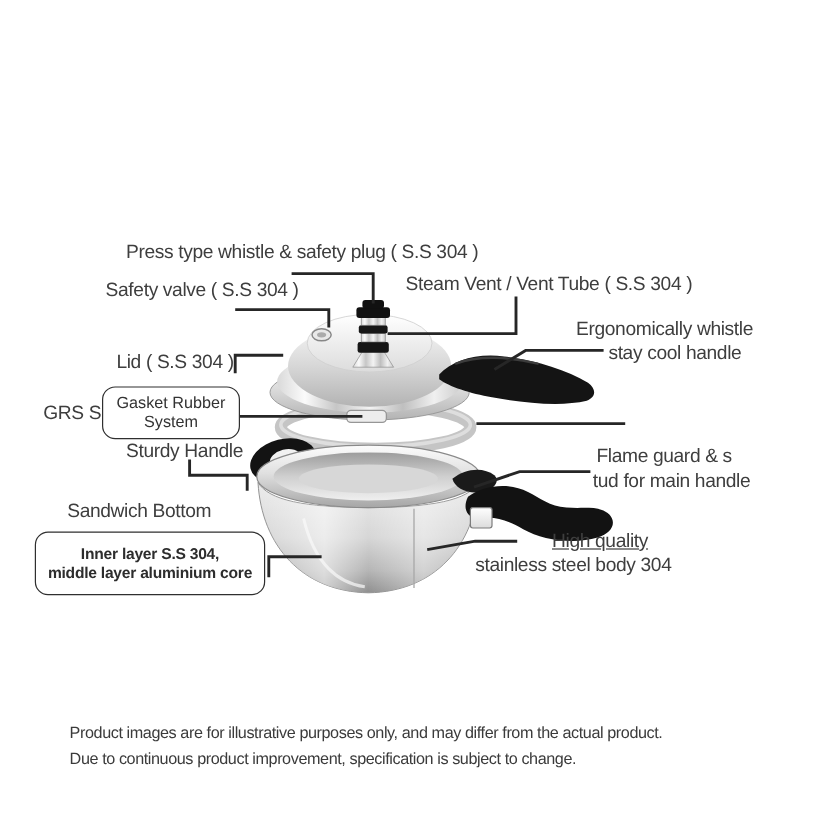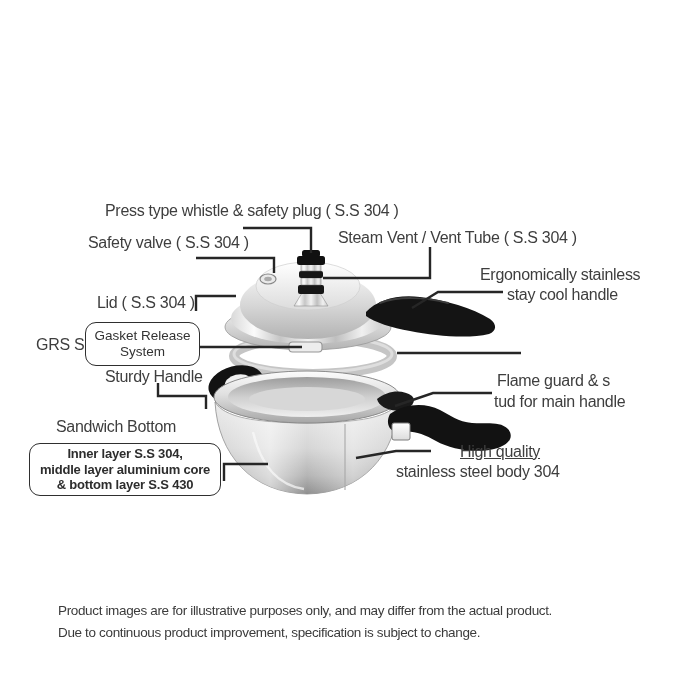--- a/index.html
+++ b/index.html
@@ -164,35 +164,34 @@
   </svg>
 
 
   <div class="lbl" style="left:105px;top:202px;">Press type whistle &amp; safety plug ( S.S 304 )</div>
   <div class="lbl" style="left:88px;top:234px;">Safety valve ( S.S 304 )</div>
   <div class="lbl" style="left:338px;top:229px;">Steam Vent / Vent Tube ( S.S 304 )</div>
   <div class="lbl" style="left:97px;top:294px;">Lid ( S.S 304 )</div>
   <div class="lbl" style="left:36px;top:336px;">GRS Slot</div>
   <div class="lbl" style="left:60px;top:368px;margin-left:45px;">Sturdy Handle</div>
   <div class="lbl" style="left:56px;top:418px;">Sandwich Bottom</div>
-  <div class="lbl center" style="left:480px;top:266px;">Ergonomically stainless</div>
+  <div class="lbl center" style="left:480px;top:266px;">Ergonomically whistle</div>
   <div class="lbl center" style="left:507px;top:286px;">stay cool handle</div>
   <div class="lbl" style="left:497px;top:372px;">Flame guard &amp; s</div>
   <div class="lbl" style="left:494px;top:393px;">tud for main handle</div>
   <div class="lbl" style="left:460px;top:443px;text-decoration:underline;">High quality</div>
   <div class="lbl" style="left:396px;top:463px;">stainless steel body 304</div>
 
   <div class="box" id="grs-box">
-    <span>Gasket Release</span>
+    <span>Gasket Rubber</span>
     <span>System</span>
   </div>
   <div class="box" id="sandwich-box">
     <span>Inner layer S.S 304,</span>
     <span>middle layer aluminium core</span>
-    <span>&amp; bottom layer S.S 430</span>
   </div>
 
   <div class="footer">
     <div>Product images are for illustrative purposes only, and may differ from the actual product.</div>
     <div>Due to continuous product improvement, specification is subject to change.</div>
   </div>
 
 </div>
 
 </body></html>

